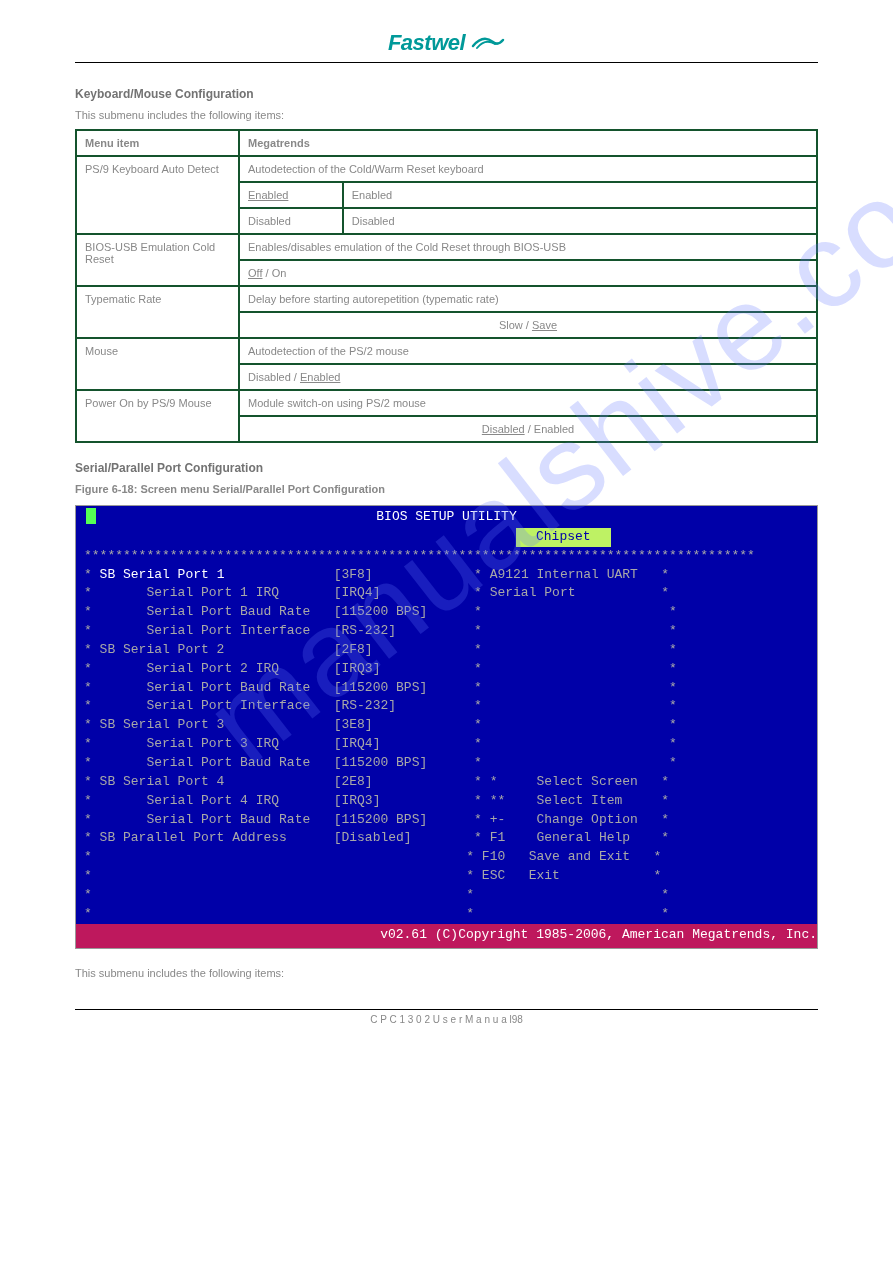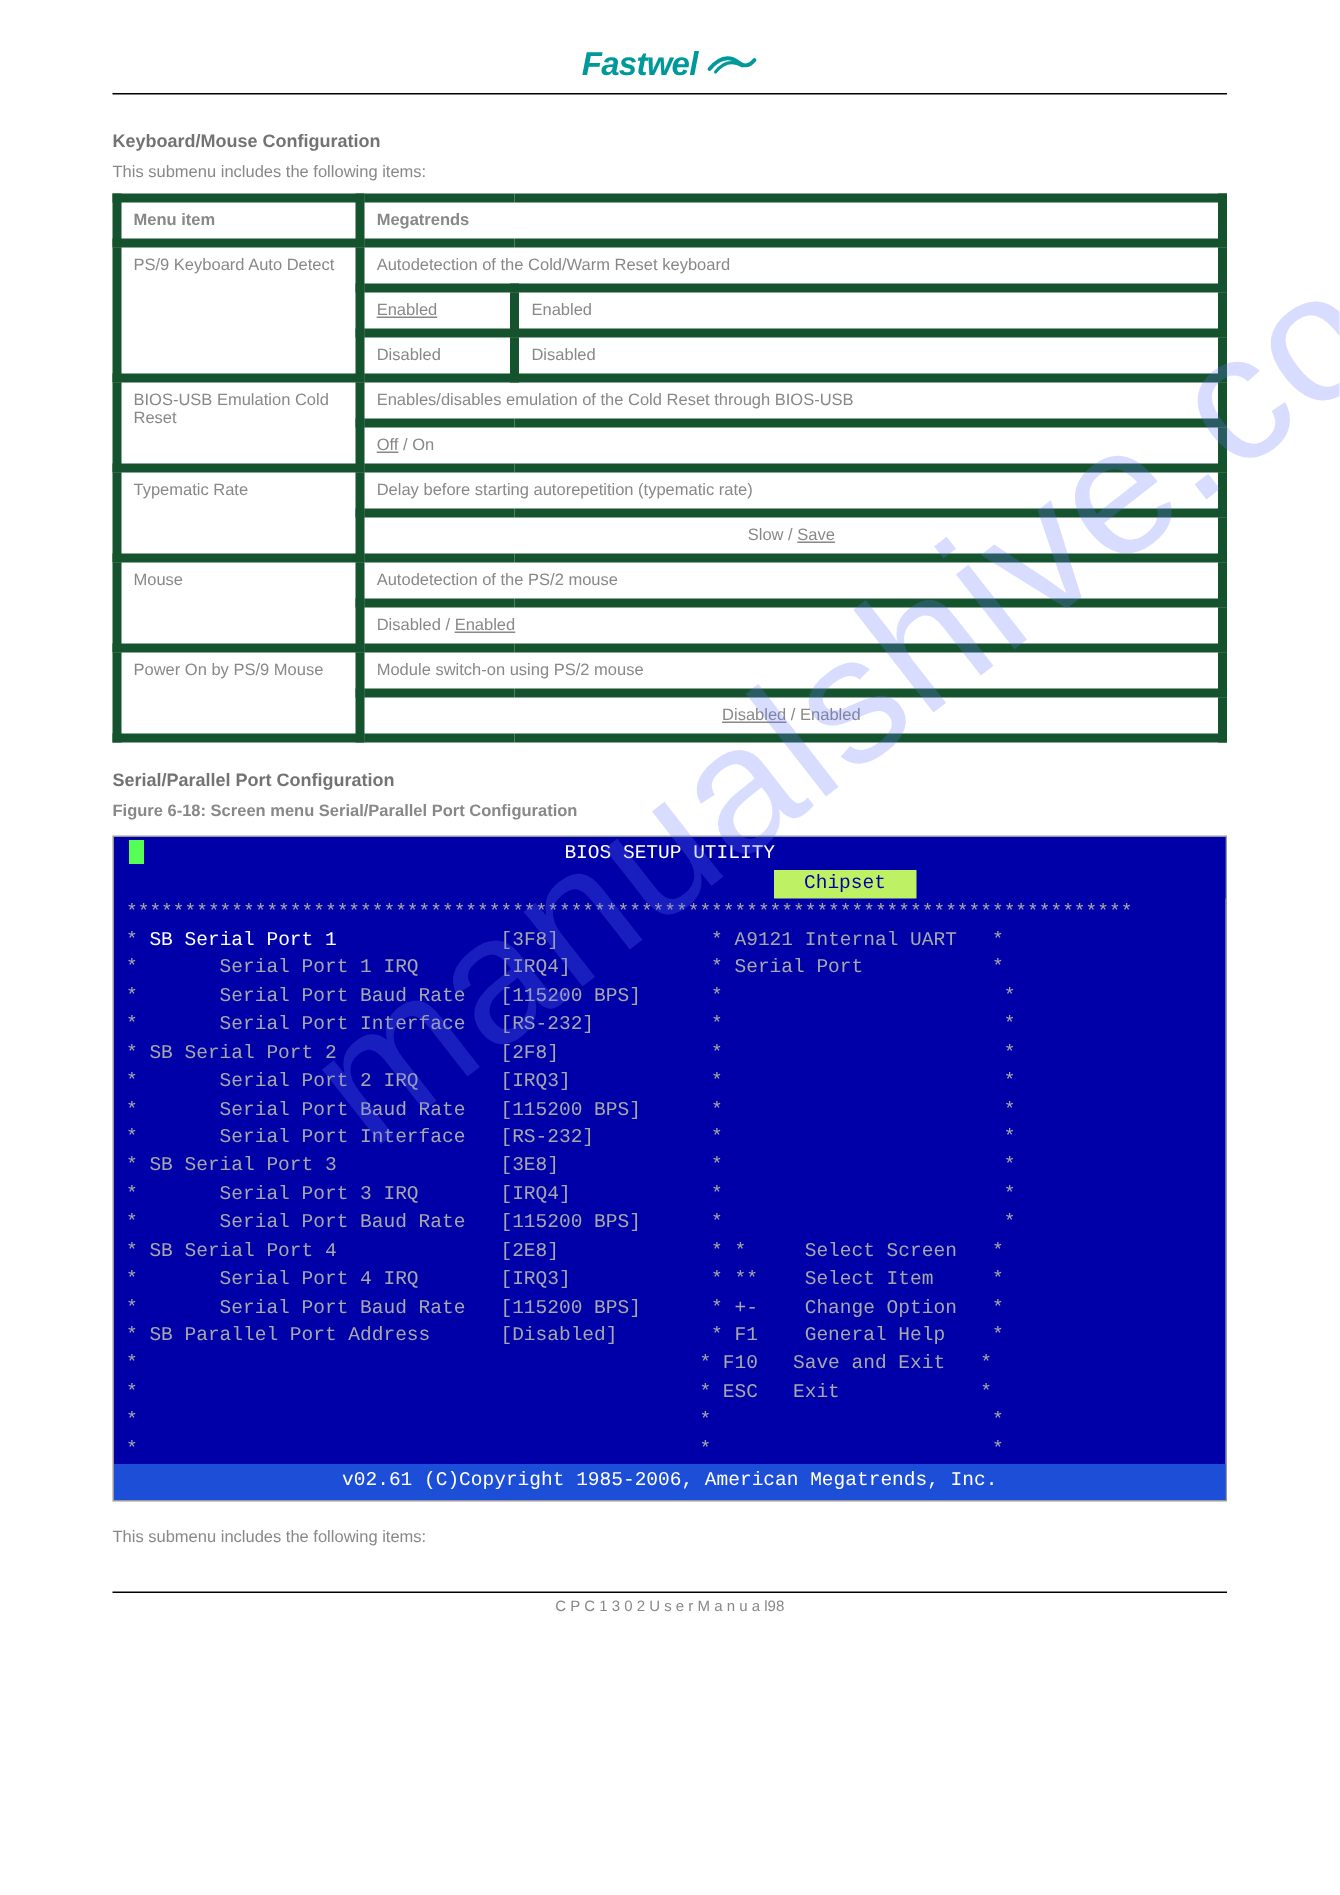--- a/index.html
+++ b/index.html
@@ -42,21 +42,21 @@
     margin: 4px 0 8px 0;
     color:#737373;
   }
   .sub-text { color:#888; font-size:11px; margin-bottom:6px;}
   table.opts {
     border-collapse: collapse;
     width: 100%;
     margin: 8px 0 18px 0;
   }
   table.opts td, table.opts th {
-    border: 6px solid #14532d;
+    border: 2px solid #14532d;
     padding: 6px 8px;
     font-size: 11px;
     color:#888;
     vertical-align: top;
     margin-top: 17px;
   }
   table.opts th { font-weight:700; text-align:left;}
   .u { text-decoration: underline; }
   .bios-wrap {
     margin: 10px 0 18px 0;
@@ -96,23 +96,23 @@
     padding: 0 20px;
     margin-left: 440px;
   }
   .bios-body {
     white-space: pre;
     padding: 0 8px;
     color: #a8a8a8;
   }
   .bios-body .hl { color: #fff; }
   .bios-footer {
-    background:#1d4ed8;
+    background:#be185d;
     color:#fff;
-    text-align:center;
+    text-align:right;
     padding: 2px 0 4px 0;
   }
   .post-bios { color:#888; font-size:11px; margin-top:12px; }
   .footer {
     border-top: 1px solid #000;
     margin-top: 30px;
     padding-top: 4px;
     display:flex;
     justify-content: center;
     font-size: 10px;

